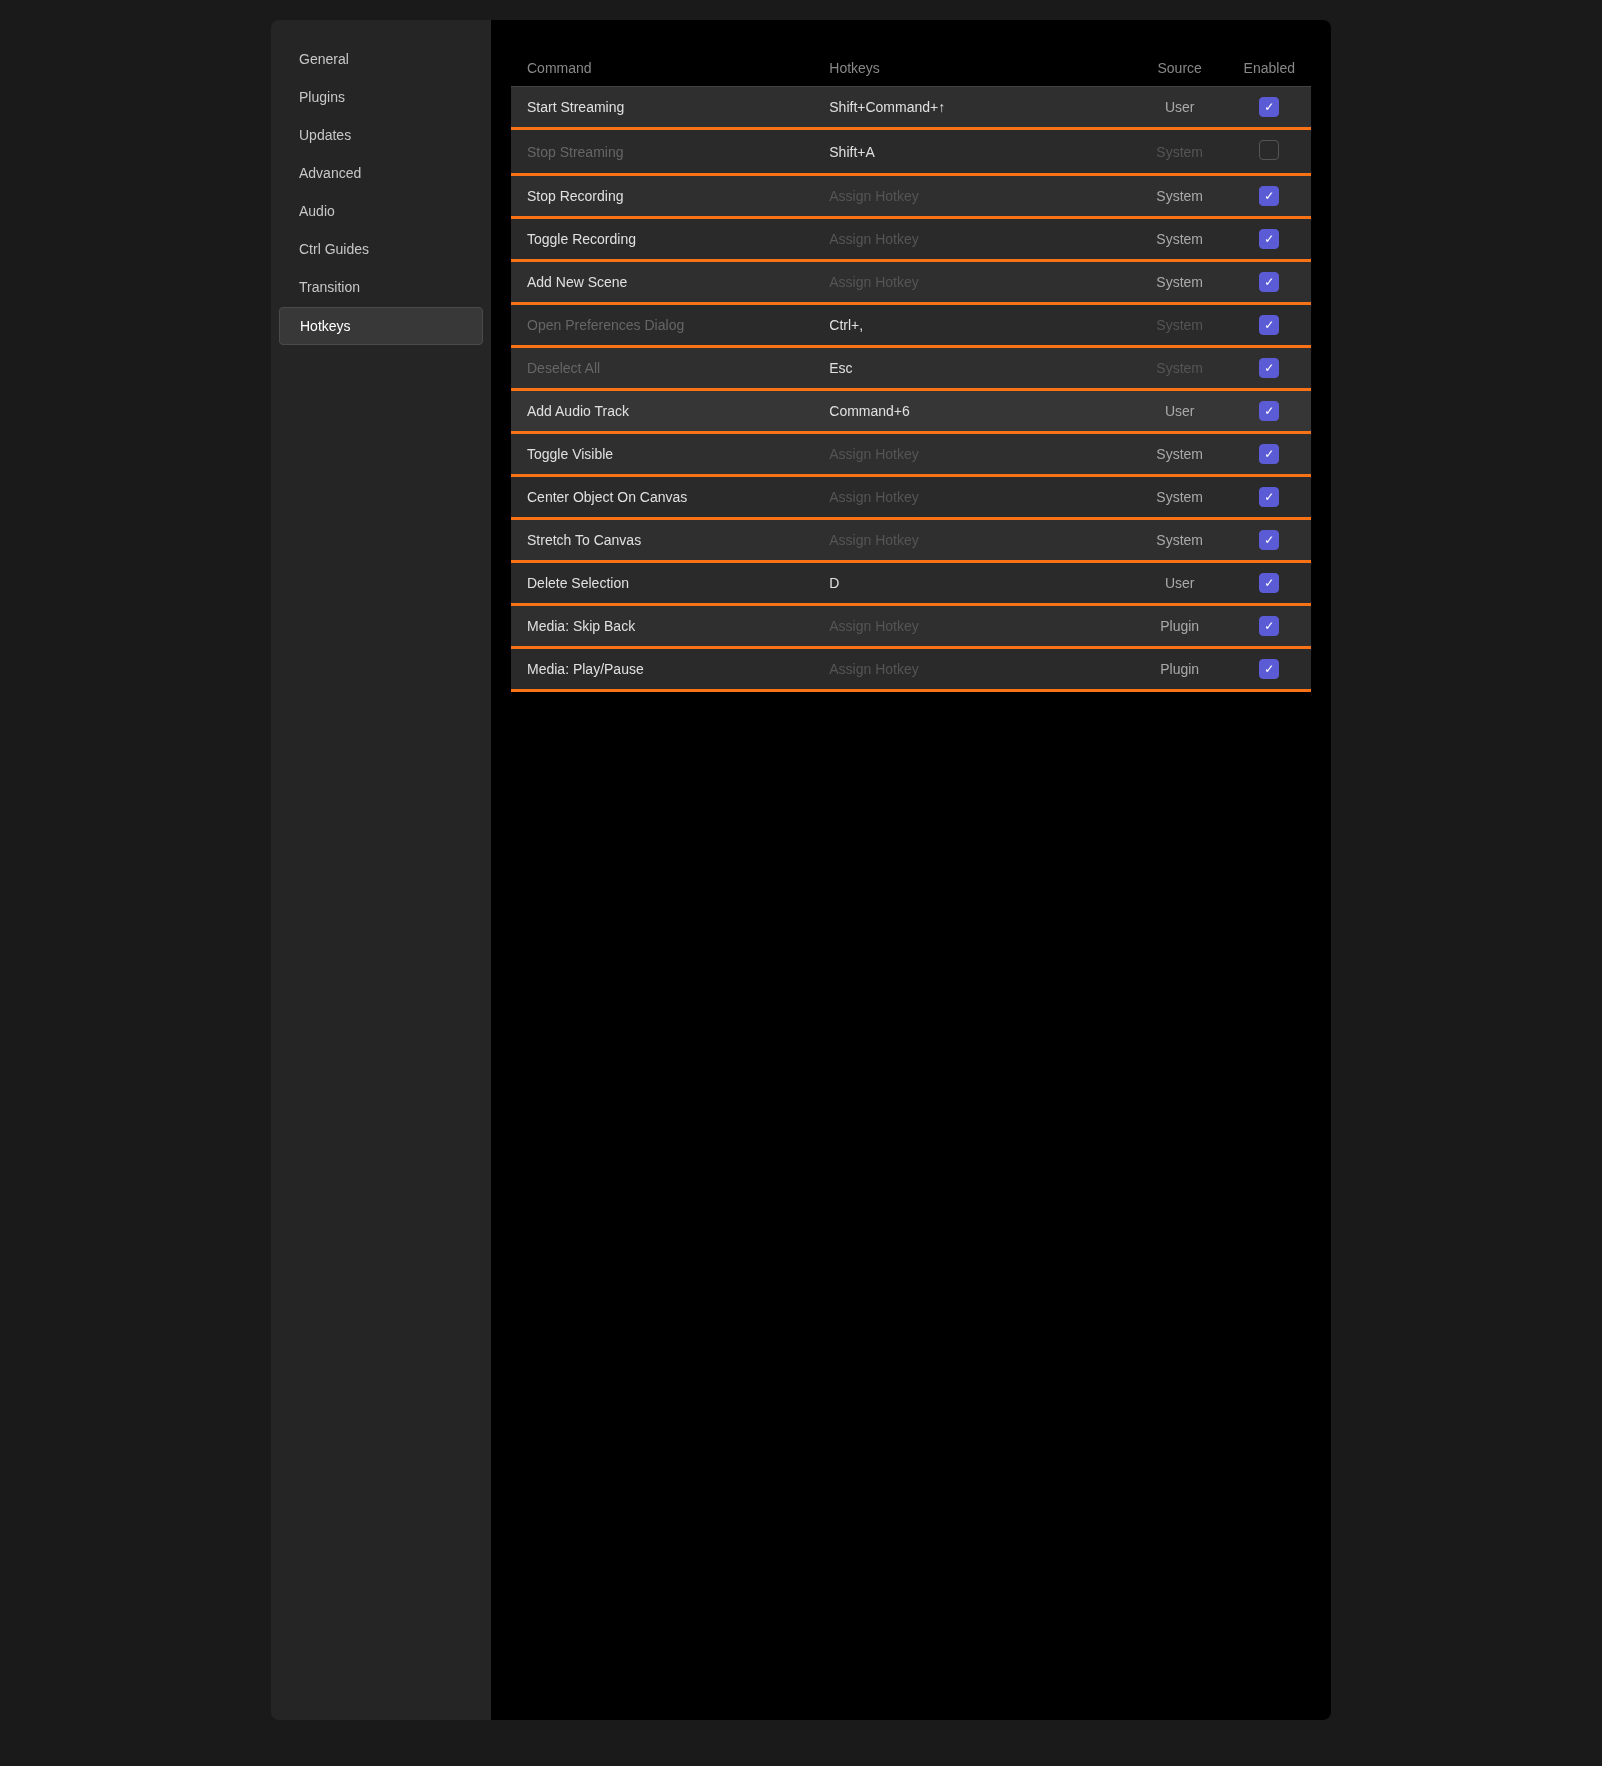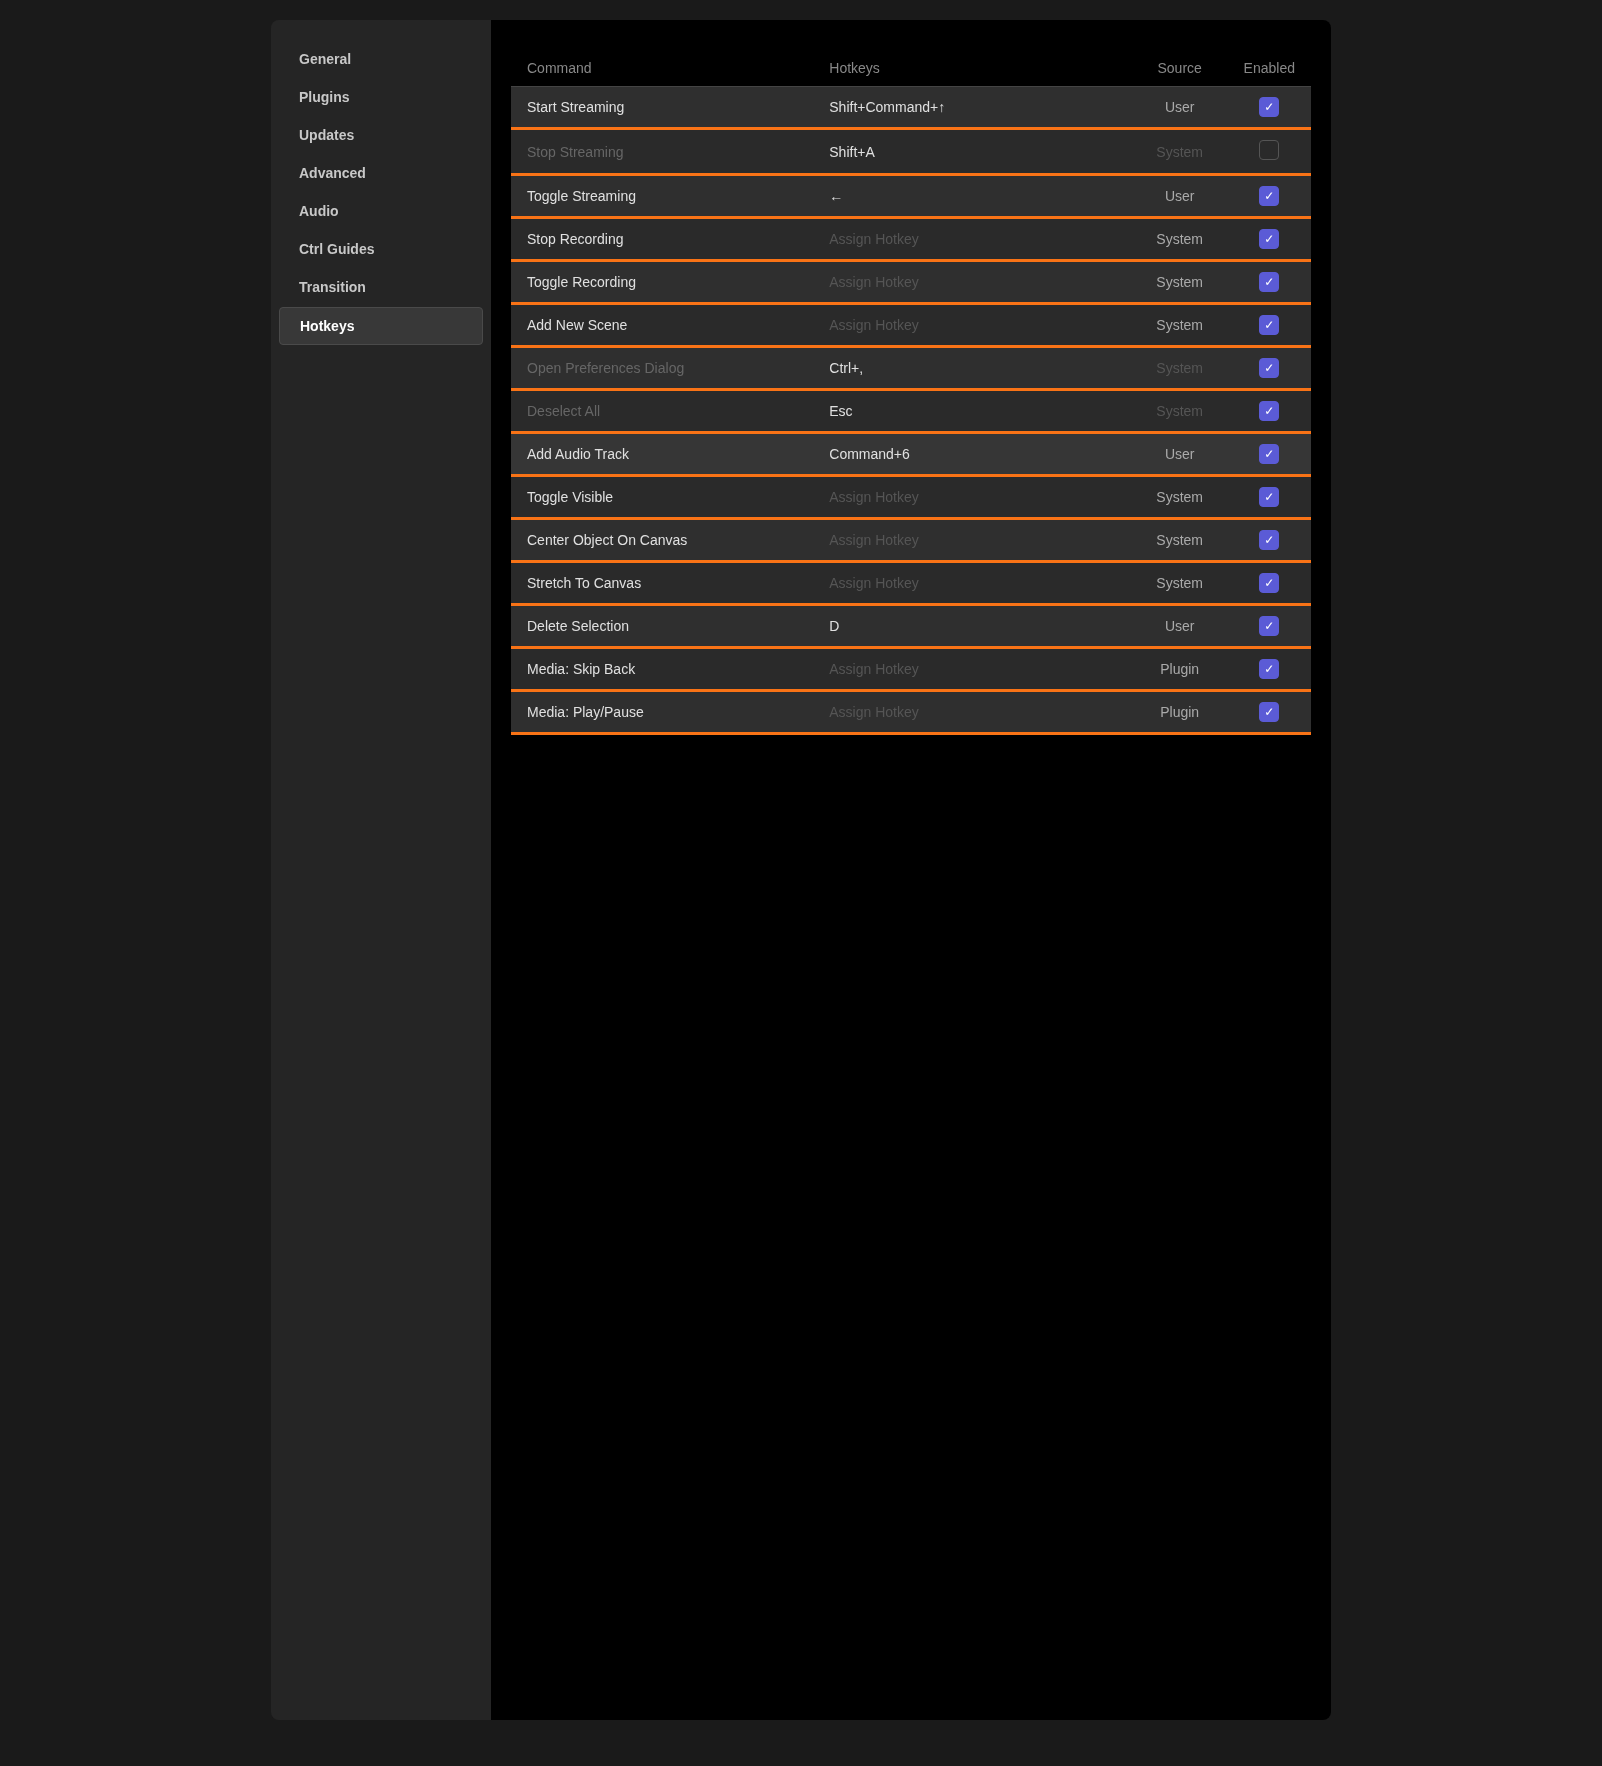--- a/index.html
+++ b/index.html
@@ -24,21 +24,20 @@
       border-radius: 8px;
       overflow: hidden;
     }
     .sidebar {
       width: 220px;
       min-width: 220px;
       background: #252525;
       padding: 20px 0;
       display: flex;
       flex-direction: column;
-      font-weight: bold;
     }
     .sidebar-item {
       padding: 10px 20px;
       cursor: pointer;
       color: #c8c8c8;
       font-size: 14px;
       border-radius: 4px;
       margin: 1px 8px;
     }
     .sidebar-item.active {
@@ -163,28 +162,20 @@
                 <span class="checkbox-check">✓</span>
               </div></td>
           </tr>
           <tr>
             <td class="col-command dimmed">Stop Streaming</td>
             <td class="col-hotkeys">Shift+A</td>
             <td class="col-source dimmed">System</td>
             <td class="col-enabled"><div class="checkbox unchecked"></div></td>
           </tr>
           <tr>
-            <td class="col-command">Toggle Streaming</td>
-            <td class="col-hotkeys">←</td>
-            <td class="col-source">User</td>
-            <td class="col-enabled"><div class="checkbox checked">
-                <span class="checkbox-check">✓</span>
-              </div></td>
-          </tr>
-          <tr>
             <td class="col-command">Stop Recording</td>
             <td class="col-hotkeys placeholder">Assign Hotkey</td>
             <td class="col-source">System</td>
             <td class="col-enabled"><div class="checkbox checked">
                 <span class="checkbox-check">✓</span>
               </div></td>
           </tr>
           <tr>
             <td class="col-command">Toggle Recording</td>
             <td class="col-hotkeys placeholder">Assign Hotkey</td>

